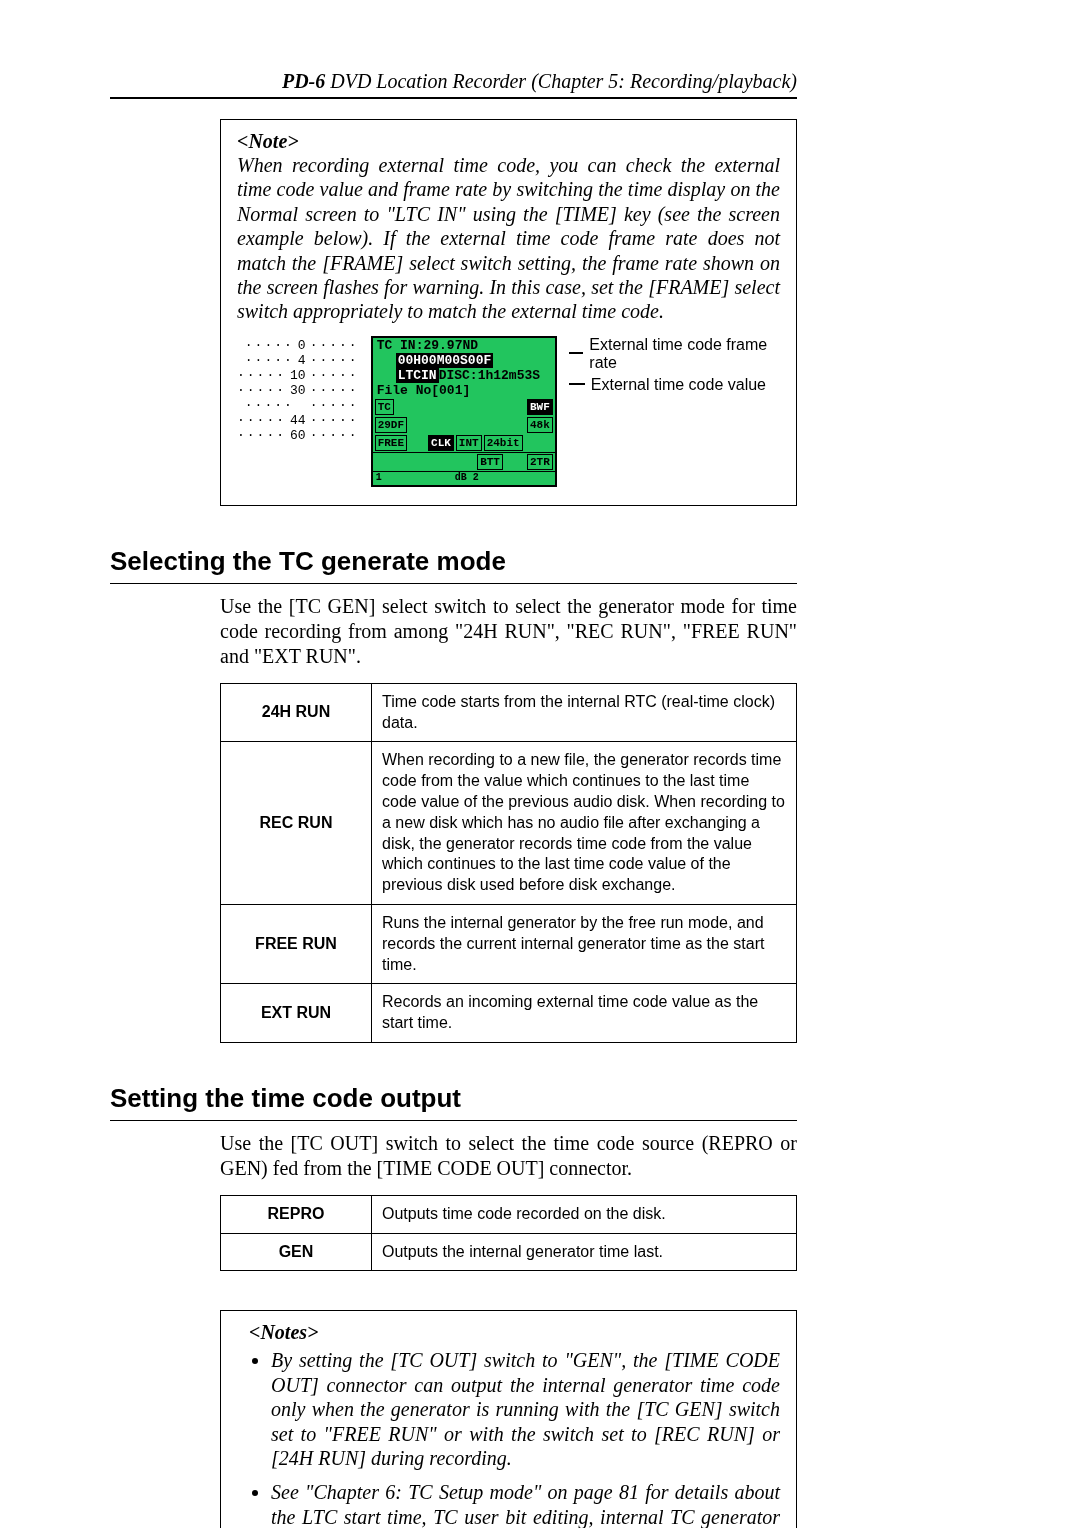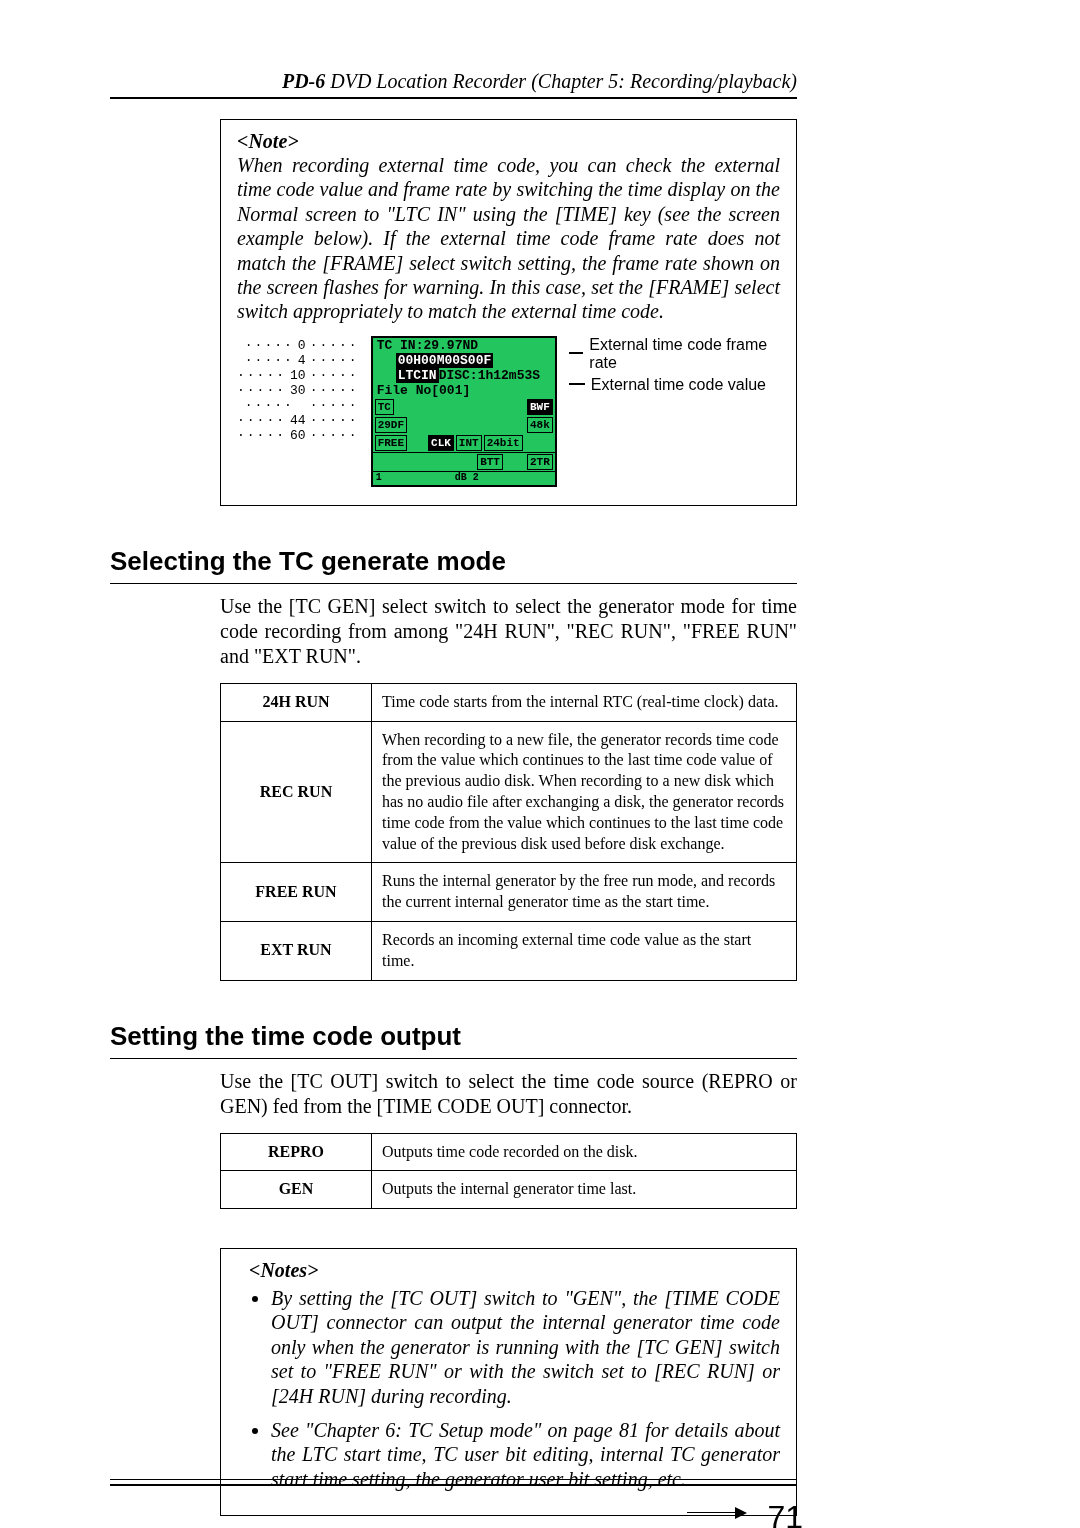--- a/index.html
+++ b/index.html
@@ -69,21 +69,21 @@
   ul.notes-list {
     margin: 4px 0 0 0;
     padding-left: 22px;
   }
   ul.notes-list li {
     margin-bottom: 10px;
   }
   table.info {
     border-collapse: collapse;
     width: 100%;
-    font-family: Liberation Serif, serif;
+    font-family: Liberation Sans, sans-serif;
     font-size: 16px;
     border-radius: 20px;
   }
   table.info td, table.info th {
     border: 1px solid #000;
     padding: 8px 10px;
     vertical-align: middle;
     line-height: 1.3;
   }
   table.info th {

